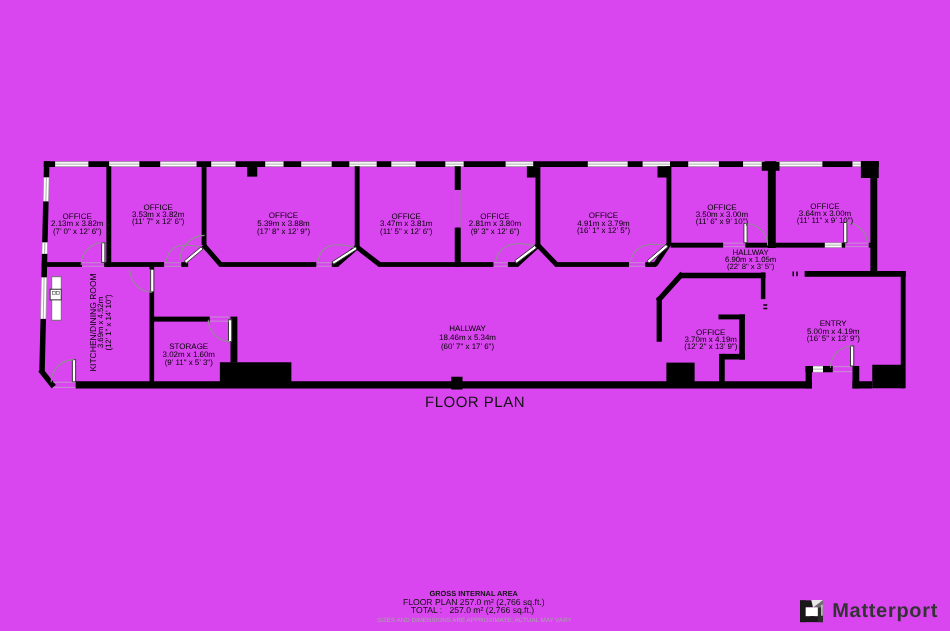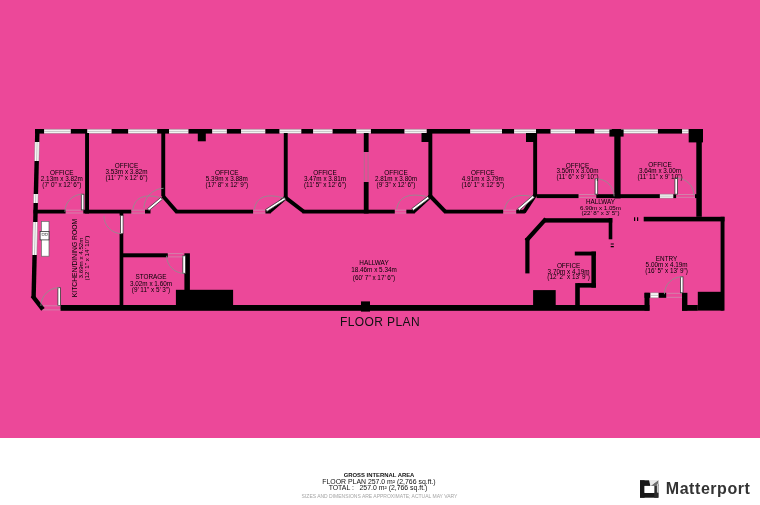--- a/index.html
+++ b/index.html
@@ -1,20 +1,20 @@
 <!DOCTYPE html>
 <html><head>
 <meta charset="utf-8">
 <style>
   html,body{margin:0;padding:0;background:#fff;width:760px;height:505px;overflow:hidden}
   *{font-family:"Liberation Sans",sans-serif}
 </style>
 </head>
 <body>
-<div style="position:relative;width:760px;height:438px;background:#ec4899">
+<div style="position:relative;width:760px;height:505px;background:#d946ef">
 <svg width="760" height="505" viewBox="0 0 760 505" style="position:absolute;left:0;top:0">
 
 <g>
         <rect x="35.0" y="129.0" width="9.2" height="4.6" fill="#000"></rect>
         <rect x="70.6" y="129.0" width="16.8" height="4.6" fill="#000"></rect>
         <rect x="111.4" y="129.0" width="16.9" height="4.6" fill="#000"></rect>
         <rect x="157.1" y="129.0" width="12.0" height="4.6" fill="#000"></rect>
         <rect x="188.3" y="129.0" width="24.0" height="4.6" fill="#000"></rect>
         <rect x="226.7" y="129.0" width="14.4" height="4.6" fill="#000"></rect>
         <rect x="265.2" y="129.0" width="14.4" height="4.6" fill="#000"></rect>

